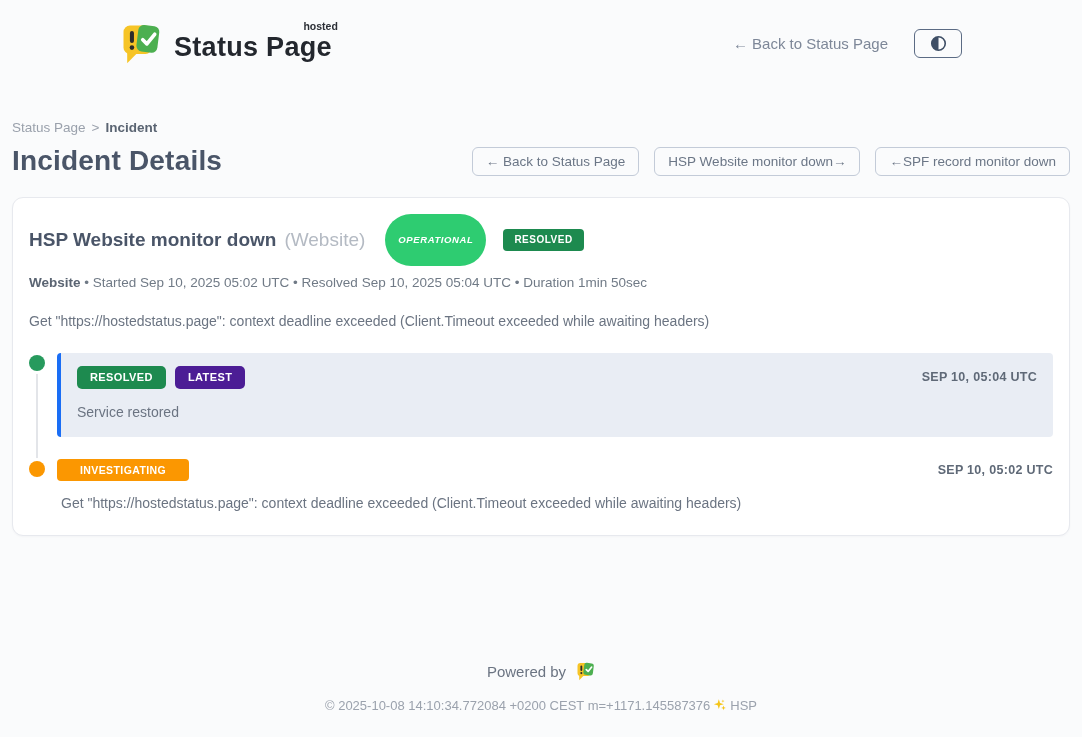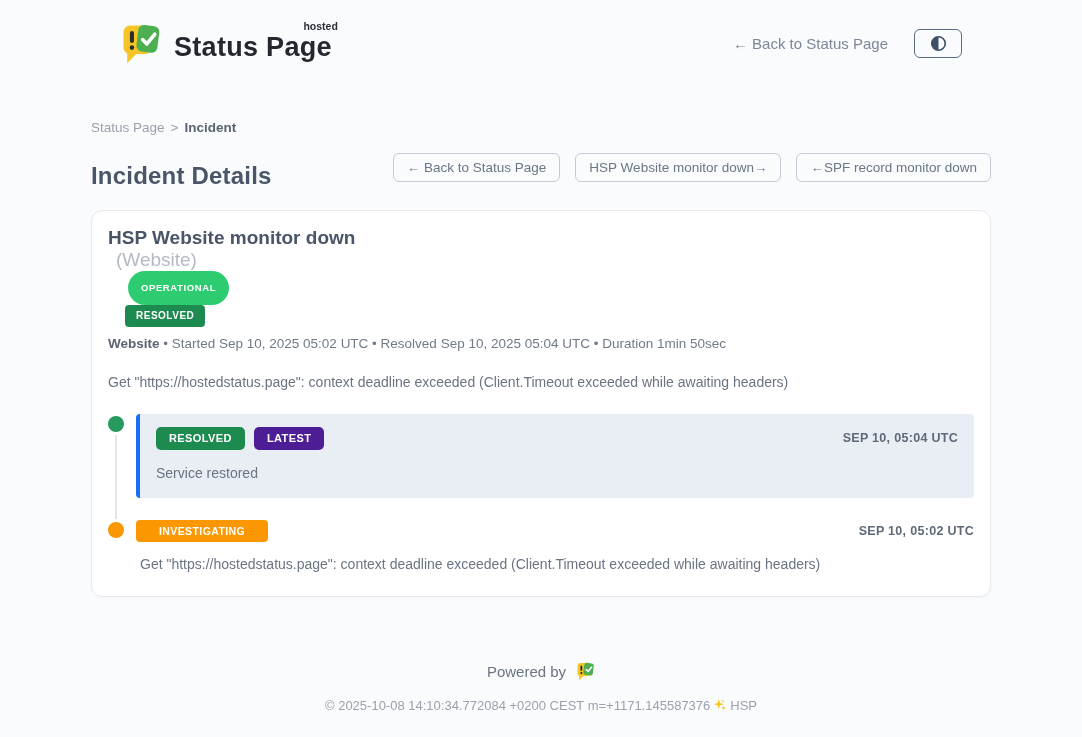--- a/index.html
+++ b/index.html
@@ -55,40 +55,39 @@
     border: 1px solid #5b6b84;
     border-radius: 6px;
     background: transparent;
     display: flex;
     align-items: center;
     justify-content: center;
     cursor: pointer;
   }
 
   
-  .main { width: 900px; margin: 0 auto; padding-top: 48px; }
+  .main { width: 1058px; margin: 0 auto; padding-top: 48px; }
 
   .breadcrumb { font-size: 13.5px; color: #9aa1ac; }
   .breadcrumb .crumb-root { color: #9aa1ac; cursor: pointer; text-decoration: none; }
   .breadcrumb .crumb-sep { margin: 0 6px; color: #9aa1ac; }
   .breadcrumb .crumb-current { color: #5a6472; font-weight: 700; }
 
   .heading-row {
     display: flex;
     align-items: center;
     justify-content: space-between;
     margin-top: 10px;
     margin-bottom: 20px;
   }
   .page-title {
-    font-size: 24px;
+    font-size: 28px;
     font-weight: 700;
     color: #4a5568;
     letter-spacing: 0.2px;
-    margin-top: 17px;
   }
   .nav-buttons { display: flex; gap: 15px; }
   .nav-btn {
     font-family: "Liberation Sans", sans-serif;
     font-size: 13.5px;
     color: #6b7686;
     background: transparent;
     border: 1px solid #c3cbd8;
     border-radius: 6px;
     padding: 6px 13px;
@@ -97,21 +96,21 @@
   }
 
   
   .card {
     background: #ffffff;
     border: 1px solid #e7e9ee;
     border-radius: 11px;
     padding: 16px 16px 24px 16px;
     box-shadow: 0 1px 2px rgba(20,30,50,0.03);
   }
-  .card-title-row { display: flex; align-items: flex-start; flex-wrap: wrap; flex-direction: column; }
+  .card-title-row { display: flex; align-items: center; flex-wrap: wrap; }
   .incident-title {
     font-size: 19px;
     font-weight: 700;
     color: #4a5568;
   }
   .incident-scope {
     font-size: 19px;
     font-weight: 400;
     color: #b4bac3;
     margin-left: 8px;
@@ -121,23 +120,24 @@
     color: #fff;
     font-weight: 700;
     text-transform: uppercase;
     line-height: 1;
     white-space: nowrap;
   }
   .badge-operational {
     background: #2ecc71;
     font-size: 9.5px;
     letter-spacing: 0.6px;
-    padding: 12px 13px;
+    padding: 21px 13px;
     border-radius: 999px;
     margin-left: 20px;
+    font-style: italic;
   }
   .badge-resolved-hdr {
     background: #1d8a4f;
     font-size: 10px;
     letter-spacing: 0.5px;
     padding: 6px 11px;
     border-radius: 4px;
     margin-left: 17px;
   }
   .meta-line { margin-top: 9px; font-size: 13.5px; color: #707a86; }

